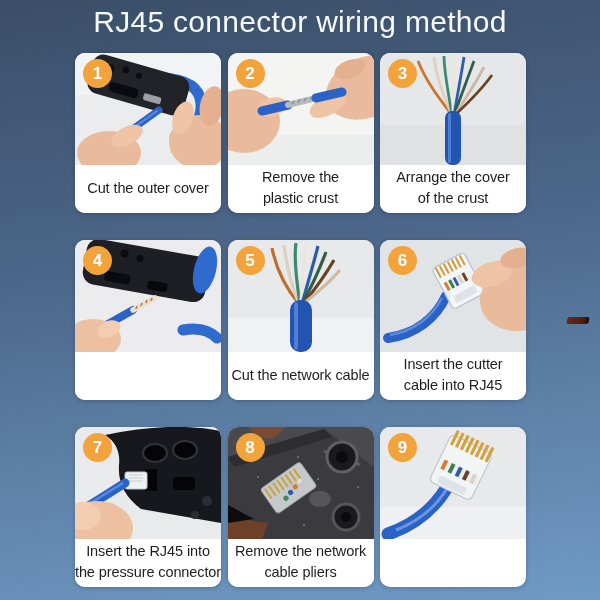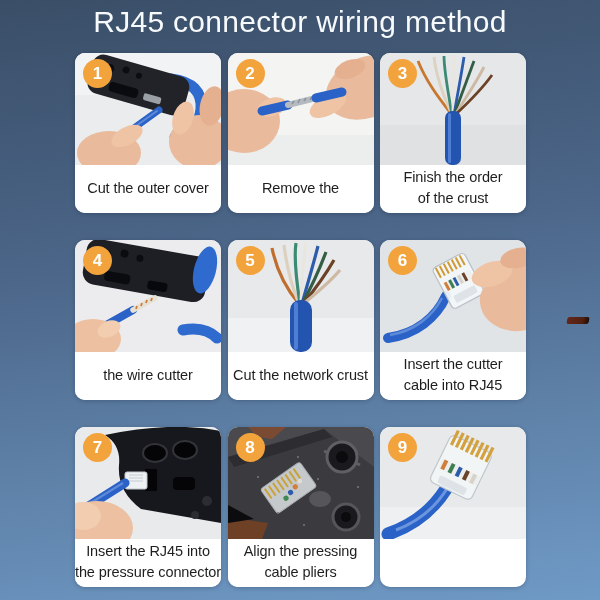--- a/index.html
+++ b/index.html
@@ -144,20 +144,21 @@
     <ellipse cx="16" cy="68" rx="36" ry="32" fill="#e9ba9b"></ellipse>
     <ellipse cx="44" cy="54" rx="15" ry="9" fill="#efc4a5" transform="rotate(-18 44 54)"></ellipse>
     <path d="M34,58 L60,52" stroke="#2a62c8" stroke-width="9" stroke-linecap="round"></path>
     <path d="M60,52 L88,45" stroke="#b4bac0" stroke-width="6" stroke-linecap="round"></path>
     <path d="M64,51 L66,48 M70,50 L72,46 M76,48 L78,45 M82,47 L84,44" stroke="#8d949b" stroke-width="1.6"></path>
     <path d="M88,45 L114,39" stroke="#2a62c8" stroke-width="9" stroke-linecap="round"></path>
   </svg>
         </div>
     <div class="caption">
           <div>Remove the</div>
+          <div>plastic crust</div>
         </div>
   </div>
 
   <div class="card">
     <div class="badge">3</div>
     <div class="photo">
           <svg viewBox="0 0 146 112" preserveAspectRatio="none">
     <rect width="146" height="112" fill="#e5e7e8"></rect>
     <rect y="72" width="146" height="40" fill="#dfe1e3"></rect>
     <path d="M72,62 C58,44 46,28 38,8" stroke="#c8772f" stroke-width="2.8" fill="none"></path>
@@ -166,21 +167,21 @@
     <path d="M73,62 C73,36 73,16 74,2" stroke="#e9e6df" stroke-width="2.8" fill="none"></path>
     <path d="M74,62 C78,38 82,18 84,4" stroke="#2d5cab" stroke-width="2.8" fill="none"></path>
     <path d="M74,62 C82,40 88,24 94,8" stroke="#335e45" stroke-width="2.8" fill="none"></path>
     <path d="M75,62 C86,44 96,30 104,14" stroke="#cdb9a4" stroke-width="2.8" fill="none"></path>
     <path d="M75,62 C90,48 102,36 112,22" stroke="#6b4226" stroke-width="2.8" fill="none"></path>
     <rect x="65" y="58" width="16" height="54" rx="7" fill="#2254b0"></rect>
     <rect x="68" y="60" width="3" height="50" rx="1.5" fill="#4f7fd4"></rect>
   </svg>
         </div>
     <div class="caption">
-          <div>Finish the order</div>
+          <div>Arrange the cover</div>
           <div>of the crust</div>
         </div>
   </div>
 
   <div class="card">
     <div class="badge">4</div>
     <div class="photo">
           <svg viewBox="0 0 146 112" preserveAspectRatio="none">
     <rect width="146" height="112" fill="#ececee"></rect>
     <g transform="rotate(10 73 36)">
@@ -194,21 +195,20 @@
     <ellipse cx="130" cy="30" rx="11" ry="24" fill="#2f6bcf" transform="rotate(14 130 30)"></ellipse>
     <path d="M108,90 Q130,86 142,98" stroke="#2f6bcf" stroke-width="11" fill="none" stroke-linecap="round"></path>
     <path d="M26,88 L58,70" stroke="#2a62c8" stroke-width="8" stroke-linecap="round"></path>
     <path d="M58,70 L80,58" stroke="#e7e0d4" stroke-width="5.5" stroke-linecap="round"></path>
     <path d="M61,69 L62,66 M66,66 L67,63 M71,63 L72,60 M76,61 L77,58" stroke="#cf7c36" stroke-width="1.8"></path>
     <ellipse cx="18" cy="99" rx="28" ry="20" fill="#ecc0a0"></ellipse>
     <ellipse cx="34" cy="89" rx="12" ry="8" fill="#f2cdb0" transform="rotate(-24 34 89)"></ellipse>
   </svg>
         </div>
     <div class="caption">
-          <div>the wire cutter</div>
         </div>
   </div>
 
   <div class="card">
     <div class="badge">5</div>
     <div class="photo">
           <svg viewBox="0 0 146 112" preserveAspectRatio="none">
     <rect width="146" height="112" fill="#e8e9eb"></rect>
     <rect y="78" width="146" height="34" fill="#f0f1f2"></rect>
     <path d="M71,64 C56,46 48,28 44,8" stroke="#c06e2e" stroke-width="3.2" fill="none"></path>
@@ -217,21 +217,21 @@
     <path d="M73,64 C74,38 76,16 78,3" stroke="#e9e6df" stroke-width="3.2" fill="none"></path>
     <path d="M74,64 C80,42 86,22 90,6" stroke="#2d5cab" stroke-width="3.2" fill="none"></path>
     <path d="M74,64 C84,46 92,28 98,12" stroke="#335e45" stroke-width="3.2" fill="none"></path>
     <path d="M75,64 C88,48 98,34 106,20" stroke="#6b4226" stroke-width="3.2" fill="none"></path>
     <path d="M75,64 C90,52 102,42 112,30" stroke="#cdb9a4" stroke-width="3.2" fill="none"></path>
     <rect x="62" y="60" width="22" height="52" rx="10" fill="#2254b0"></rect>
     <rect x="66" y="62" width="4" height="48" rx="2" fill="#4f7fd4"></rect>
   </svg>
         </div>
     <div class="caption">
-          <div>Cut the network crust</div>
+          <div>Cut the network cable</div>
         </div>
   </div>
 
   <div class="card">
     <div class="badge">6</div>
     <div class="photo">
           <svg viewBox="0 0 146 112" preserveAspectRatio="none">
     <rect width="146" height="112" fill="#e1e4e7"></rect>
     <path d="M8,98 C36,94 56,78 66,56" stroke="#2a62c8" stroke-width="10" fill="none" stroke-linecap="round"></path>
     <path d="M10,95 C34,91 52,77 62,58" stroke="#5d8bd8" stroke-width="2.5" fill="none"></path>
@@ -311,21 +311,21 @@
       <circle cx="30" cy="50" r="1"></circle>
               <circle cx="70" cy="30" r="1"></circle>
               <circle cx="90" cy="52" r="1"></circle>
       <circle cx="50" cy="86" r="1"></circle>
               <circle cx="130" cy="60" r="1"></circle>
               <circle cx="76" cy="98" r="1"></circle>
     </g>
   </svg>
         </div>
     <div class="caption">
-          <div>Align the pressing</div>
+          <div>Remove the network</div>
           <div>cable pliers</div>
         </div>
   </div>
 
   <div class="card">
     <div class="badge">9</div>
     <div class="photo">
           <svg viewBox="0 0 146 112" preserveAspectRatio="none">
     <rect width="146" height="112" fill="#e7e9ea"></rect>
     <rect y="80" width="146" height="32" fill="#eff0f1"></rect>

